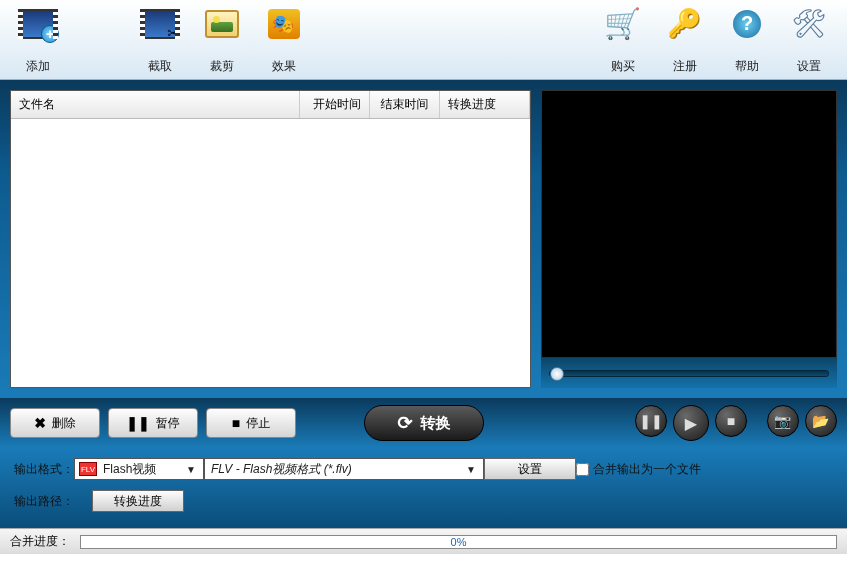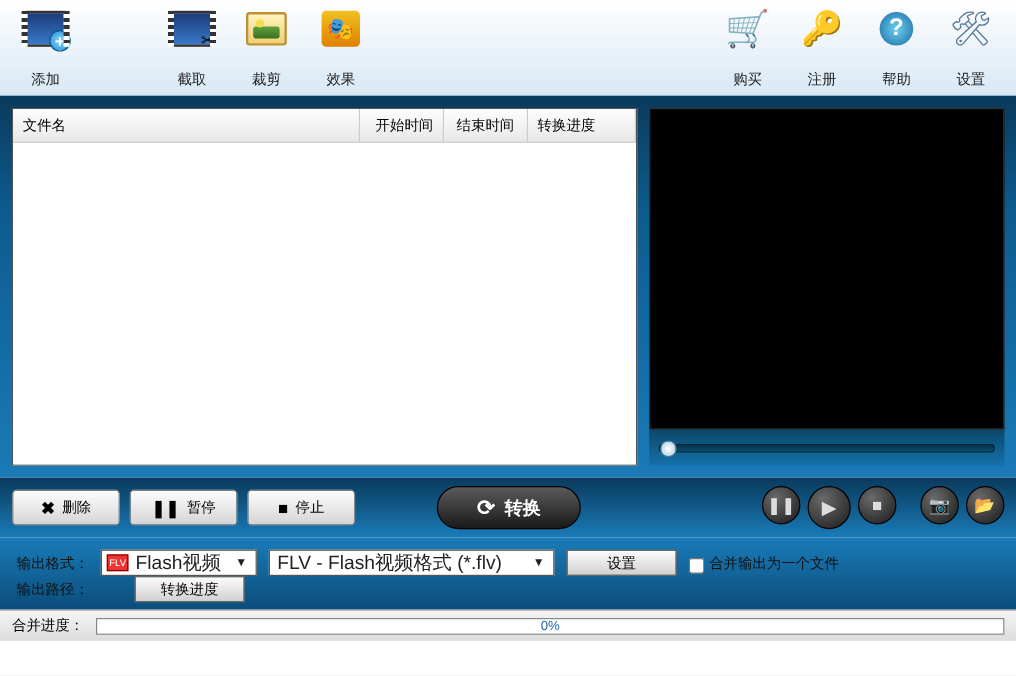--- a/index.html
+++ b/index.html
@@ -45,30 +45,30 @@
 .convert-btn { width: 120px; height: 36px; background: linear-gradient(#5a5a5a,#1a1a1a); border: 1px solid #000; border-radius: 18px; color: #fff; display:flex; align-items:center; justify-content:center; gap:8px; font-size:15px; font-weight:bold; cursor:pointer; margin-left: 60px;}
 .convert-btn .arrow { font-size: 18px; }
 .action-spacer { flex:1; }
 .media-btns { display:flex; gap:6px; }
 .media-btns .group2 { margin-left: 14px; display:flex; gap:6px; }
 .circ-btn { width: 32px; height: 32px; border-radius: 50%; background: radial-gradient(circle at 35% 30%, #6a6a6a, #1a1a1a); border:1px solid #000; display:flex; align-items:center; justify-content:center; color:#ddd; font-size:14px; cursor:pointer; }
 .circ-btn.play { width: 36px; height:36px; font-size:16px; }
 
 
 .settings { background: linear-gradient(#1a7bb8,#0a4d7a); padding: 10px 14px 6px 14px; color: #222; }
-.srow { display:flex; align-items:center; gap:10px; }
+.srow { display:flex; align-items:center; margin-bottom: 10px; }
 .srow label.lab { width: 60px; color:#111; }
 .select-box { height: 22px; background:#fff; border:1px solid #555; display:flex; align-items:center; padding: 0 4px; gap:4px; }
 .select-box .sel-icon { width:18px; height:14px; background:#e33; border:1px solid #800; display:flex; align-items:center;justify-content:center; font-size:8px; color:#fff; }
-.select-box .sel-text { flex:1; font-size:16px; padding:0 2px; }
+.select-box .sel-text { flex:1; font-size:12px; padding:0 2px; }
 .select-box .sel-drop { width:16px; text-align:center; font-size:10px; }
 .sel-format { width: 130px; }
-.sel-formatlong { width: 238px; }
+.sel-formatlong { width: 280px; font-style: italic; }
 .sbtn { width: 92px; height: 22px; background:linear-gradient(#fdfdfd,#d0d0d0); border:1px solid #666; font-size:12px; cursor:pointer; }
-.checkbox-wrap { display:flex; align-items:flex-end; gap:4px; color:#111; }
+.checkbox-wrap { display:flex; align-items:center; gap:4px; color:#111; }
 .checkbox-wrap input { width:13px; height:13px; }
 .path-input { width: 412px; height:22px; border:1px solid #555; background:#fff; padding:0 5px; font-size:12px; font-family:monospace; }
 
 
 .footer { height: 26px; background: linear-gradient(#f5f5f5,#dcdcdc); border-top:1px solid #aaa; display:flex; align-items:center; padding:0 10px; gap:10px; }
 .footer .plabel { }
 .footer .pbar { flex:1; height:14px; border:1px solid #888; background:#fff; position:relative; }
 .footer .ptext { position:absolute; width:100%; text-align:center; top:0; font-size:11px; color:#2266aa; }
 
 

